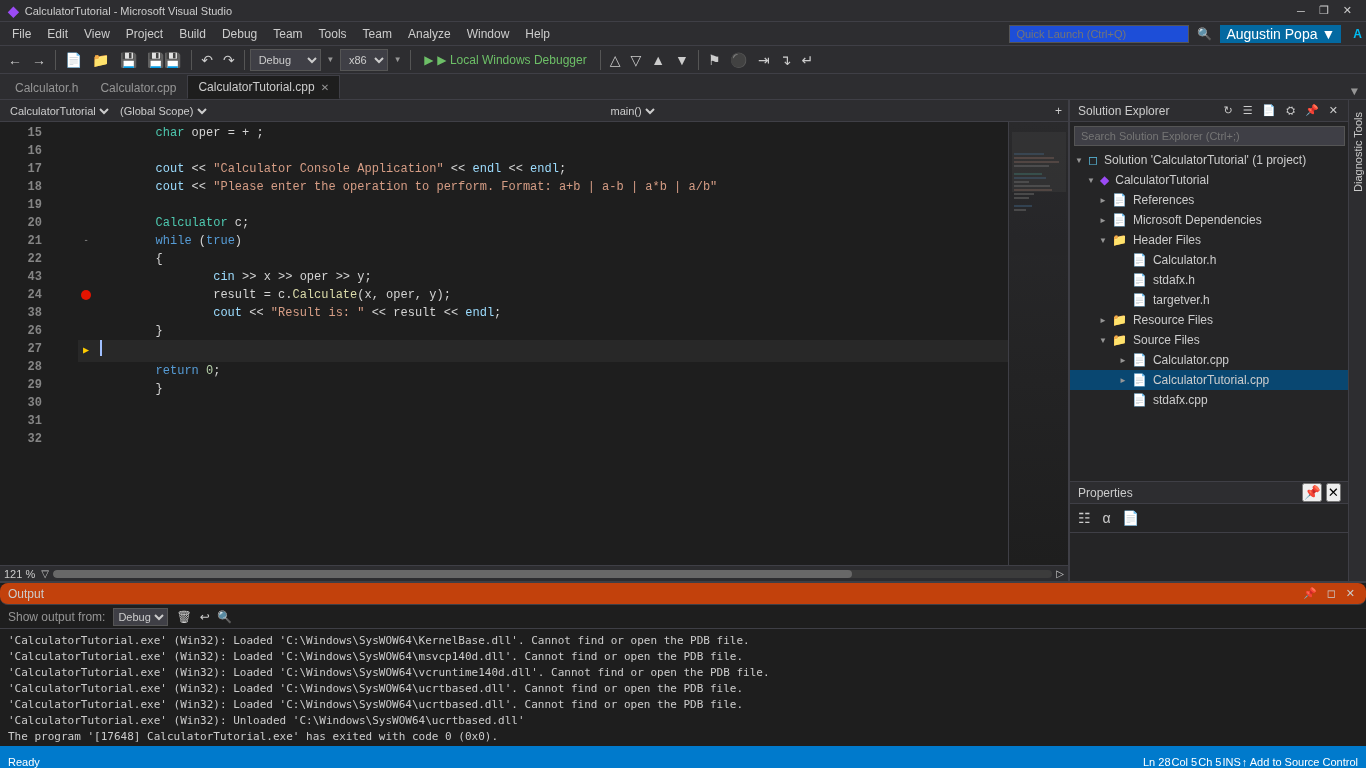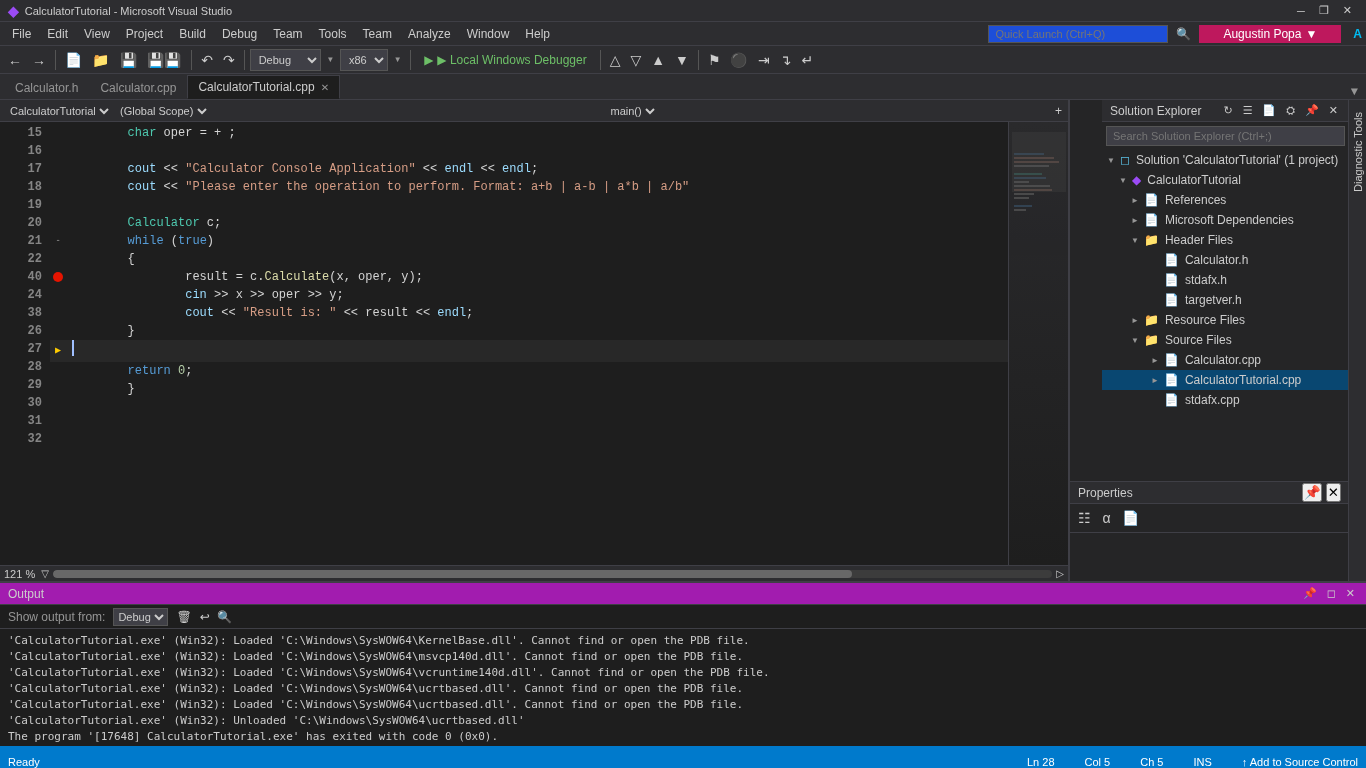--- a/index.html
+++ b/index.html
@@ -10,21 +10,21 @@
     #title-bar .vs-icon { margin-right: 6px; color: #9b4bf5; font-size: 14px; font-weight: bold; }
     #title-bar .title-text { flex: 1; }
     #title-bar .title-controls { display: flex; gap: 2px; }
     #title-bar .title-btn { background: none; border: none; color: #cccccc; font-size: 11px; cursor: pointer; padding: 0 6px; height: 22px; font-family: 'Segoe UI', sans-serif; }
 
     
     #menu-bar { display: flex; align-items: center; background: #2d2d30; height: 24px; padding: 0 4px; border-bottom: 1px solid #3f3f46; font-family: 'Segoe UI', sans-serif; font-size: 12px; }
     #menu-bar .menu-item { padding: 2px 8px; cursor: pointer; color: #cccccc; height: 24px; display: flex; align-items: center; }
     #menu-bar .search-area { margin-left: auto; display: flex; align-items: center; gap: 8px; }
     #menu-bar .search-box { background: #1d4ed8; border: 1px solid #555; color: #ccc; padding: 2px 6px; width: 180px; font-size: 11px; font-family: 'Segoe UI', sans-serif; height: 18px; }
-    #menu-bar .user-badge { background: #be185d; color: white; padding: 1px 24px; font-size: 12px; height: 18px; display: flex; align-items: center; }
+    #menu-bar .user-badge { background: #0369a1; color: white; padding: 1px 6px; font-size: 14px; height: 18px; display: flex; align-items: center; }
 
     
     #toolbar { display: flex; align-items: center; background: #2d2d30; height: 28px; padding: 0 4px; border-bottom: 1px solid #3f3f46; gap: 2px; }
     .toolbar-btn { background: none; border: none; color: #cccccc; cursor: pointer; padding: 2px 4px; height: 24px; display: flex; align-items: center; font-size: 14px; }
     .toolbar-separator { width: 1px; background: #555; height: 20px; margin: 0 3px; }
     .toolbar-select { background: #3f3f46; border: 1px solid #555; color: #ccc; height: 22px; font-size: 11px; font-family: 'Segoe UI', sans-serif; padding: 0 4px; cursor: pointer; }
     .play-btn { background: none; border: none; color: #6dbf67; cursor: pointer; padding: 2px 8px; height: 24px; display: flex; align-items: center; font-size: 12px; gap: 4px; font-family: 'Segoe UI', sans-serif; }
 
     
     #tab-bar { display: flex; align-items: flex-end; background: #2d2d30; height: 26px; border-bottom: 1px solid #3f3f46; padding-left: 4px; }
@@ -32,40 +32,40 @@
     .tab.active { background: #1e1e1e; color: #cccccc; border-color: #3f3f46; border-bottom: 1px solid #1e1e1e; }
     .tab .tab-close { font-size: 10px; color: #969696; cursor: pointer; }
     .tab-arrow { margin-left: auto; padding: 0 8px; color: #969696; cursor: pointer; }
 
     
     #editor-area { flex: 1; display: flex; flex-direction: column; overflow: hidden; background: #1e1e1e; }
     #editor-toolbar { display: flex; align-items: center; background: #2d2d30; height: 22px; border-bottom: 1px solid #3f3f46; padding: 0 6px; gap: 4px; }
     #editor-toolbar select { background: #2d2d30; border: none; color: #ccc; font-size: 11px; font-family: 'Segoe UI', sans-serif; cursor: pointer; }
     #editor-toolbar .expand-btn { margin-left: auto; cursor: pointer; color: #ccc; background: none; border: none; font-size: 12px; }
     #line-numbers { width: 50px; background: #1e1e1e; color: #858585; text-align: right; padding: 0 8px 0 0; line-height: 18px; font-size: 12px; user-select: none; overflow: hidden; flex-shrink: 0; padding-top: 2px; font-weight: bold; }
-    #code-content { flex: 1; overflow: auto; padding: 2px 0 0 0; line-height: 18px; font-size: 12px; }
+    #code-content { flex: 1; overflow: auto; padding: 2px 0 0 0; line-height: 18px; font-size: 12px; margin-left: 28px; }
     .code-line { display: flex; min-height: 18px; }
     .code-line.active-line { background: #282828; }
     .code-line .gutter { width: 16px; flex-shrink: 0; display: flex; align-items: center; justify-content: center; }
     .code-line .gutter .breakpoint { width: 10px; height: 10px; background: #e51400; border-radius: 50%; }
     .code-line .gutter .arrow { color: #ffcc00; font-size: 10px; }
     .code-line .gutter .collapse { color: #969696; font-size: 10px; cursor: pointer; }
     .code-line .code-text { white-space: pre; padding-left: 4px; }
     .kw { color: #569cd6; }
     .str { color: #d69d85; }
     .num { color: #b5cea8; }
     .fn { color: #dcdcaa; }
     .var { color: #9cdcfe; }
     .type { color: #4ec9b0; }
 
     
     #minimap { width: 60px; background: #1e1e1e; border-left: 1px solid #3f3f46; overflow: hidden; position: relative; }
 
     
-    #solution-explorer { width: 280px; background: #252526; border-left: 1px solid #3f3f46; display: flex; flex-direction: column; padding-left: 32px; }
+    #solution-explorer { width: 280px; background: #252526; border-left: 1px solid #3f3f46; display: flex; flex-direction: column; }
     #se-header { display: flex; align-items: center; background: #2d2d30; height: 22px; padding: 0 8px; font-family: 'Segoe UI', sans-serif; font-size: 12px; color: #cccccc; border-bottom: 1px solid #3f3f46; }
     #se-header span { flex: 1; }
     #se-header .se-controls { display: flex; gap: 4px; }
     #se-header .se-btn { background: none; border: none; color: #cccccc; cursor: pointer; font-size: 11px; padding: 0 3px; }
     #se-search { padding: 4px; }
     #se-search input { width: 100%; background: #3f3f46; border: 1px solid #555; color: #ccc; padding: 2px 6px; font-size: 11px; font-family: 'Segoe UI', sans-serif; height: 20px; }
     #se-tree { flex: 1; overflow-y: auto; font-family: 'Segoe UI', sans-serif; font-size: 12px; }
     .tree-item { display: flex; align-items: center; height: 20px; padding-left: 4px; cursor: pointer; color: #cccccc; gap: 2px; }
     .tree-item.selected { background: #094771; }
     .tree-arrow { font-size: 8px; color: #969696; margin-right: 2px; cursor: pointer; width: 10px; text-align: center; }
@@ -73,33 +73,33 @@
 
     
     #properties-panel { width: 280px; background: #252526; border-left: 1px solid #3f3f46; border-top: 1px solid #3f3f46; }
     #prop-header { display: flex; align-items: center; background: #2d2d30; height: 22px; padding: 0 8px; font-family: 'Segoe UI', sans-serif; font-size: 12px; color: #cccccc; border-bottom: 1px solid #3f3f46; }
     #prop-header span { flex: 1; }
     #prop-toolbar { display: flex; padding: 4px; gap: 4px; border-bottom: 1px solid #3f3f46; }
     .prop-btn { background: none; border: none; color: #cccccc; cursor: pointer; font-size: 14px; padding: 2px 4px; }
 
     
     #output-panel { height: 165px; background: #1e1e1e; border-top: 2px solid #3f3f46; display: flex; flex-direction: column; }
-    #output-header { display: flex; align-items: center; background: #a21caf; height: 22px; padding: 8px 8px; font-family: 'Segoe UI', sans-serif; font-size: 12px; color: #cccccc; border-bottom: 1px solid #3f3f46; gap: 8px; }
+    #output-header { display: flex; align-items: center; background: #c2410c; height: 22px; padding: 8px 8px; font-family: 'Segoe UI', sans-serif; font-size: 12px; color: #cccccc; border-bottom: 1px solid #3f3f46; gap: 8px; border-radius: 8px; }
     #output-header span.title { font-weight: normal; }
     #output-header .out-controls { margin-left: auto; display: flex; gap: 4px; }
     #output-header .out-btn { background: none; border: none; color: #cccccc; cursor: pointer; font-size: 11px; padding: 0 3px; }
     #output-controls { display: flex; align-items: center; padding: 2px 8px; gap: 8px; border-bottom: 1px solid #3f3f46; height: 24px; font-family: 'Segoe UI', sans-serif; font-size: 12px; }
     #output-controls label { color: #969696; }
     #output-controls select { background: #3f3f46; border: 1px solid #555; color: #ccc; height: 18px; font-size: 11px; font-family: 'Segoe UI', sans-serif; }
     #output-content { flex: 1; overflow-y: auto; padding: 4px 8px; font-size: 11px; line-height: 16px; color: #cccccc; font-family: 'Consolas', monospace; }
 
     
     #status-bar { display: flex; align-items: center; background: #007acc; height: 32px; padding: 0 8px; font-family: 'Segoe UI', sans-serif; font-size: 11px; color: white; gap: 16px; }
     #status-bar .status-left { display: flex; align-items: center; gap: 8px; }
-    #status-bar .status-right { margin-left: auto; display: flex; align-items: center; gap: 30px; }
+    #status-bar .status-right { margin-left: auto; display: flex; align-items: center; gap: 1px; }
     #status-bar .status-item { cursor: pointer; }
 
     
     #diag-tools { width: 18px; background: #2d2d30; border-left: 1px solid #3f3f46; writing-mode: vertical-rl; display: flex; align-items: center; justify-content: flex-start; padding-top: 8px; }
     #diag-tools span { font-family: 'Segoe UI', sans-serif; font-size: 11px; color: #cccccc; transform: rotate(180deg); cursor: pointer; padding: 4px 2px; }
 
     ::-webkit-scrollbar { width: 8px; height: 8px; }
     ::-webkit-scrollbar-track { background: #1e1e1e; }
     ::-webkit-scrollbar-thumb { background: #424242; }
 
@@ -216,21 +216,21 @@
     <div class="editor-wrapper">
       <div id="line-numbers">
         <div>15</div>
         <div>16</div>
         <div>17</div>
         <div>18</div>
         <div>19</div>
         <div>20</div>
         <div>21</div>
         <div>22</div>
-        <div>40</div>
+        <div>43</div>
         <div>24</div>
         <div>38</div>
         <div>26</div>
         <div>27</div>
         <div>28</div>
         <div>29</div>
         <div>30</div>
         <div>31</div>
         <div>32</div>
       </div>
@@ -274,29 +274,29 @@
           </div>
           <div class="code-text">	<span class="kw">while</span> (<span class="kw">true</span>)</div>
         </div>
 
         <div class="code-line">
           <div class="gutter"></div>
           <div class="code-text">	{</div>
         </div>
 
         <div class="code-line">
+          <div class="gutter"></div>
+          <div class="code-text">		<span class="var">cin</span> &gt;&gt; x &gt;&gt; oper &gt;&gt; y;</div>
+        </div>
+
+        <div class="code-line">
           <div class="gutter">
             <div class="breakpoint"></div>
           </div>
           <div class="code-text">		result = c.<span class="fn">Calculate</span>(x, oper, y);</div>
-        </div>
-
-        <div class="code-line">
-          <div class="gutter"></div>
-          <div class="code-text">		<span class="var">cin</span> &gt;&gt; x &gt;&gt; oper &gt;&gt; y;</div>
         </div>
 
         <div class="code-line">
           <div class="gutter"></div>
           <div class="code-text">		<span class="var">cout</span> &lt;&lt; <span class="str">"Result is: "</span> &lt;&lt; result &lt;&lt; <span class="var">endl</span>;</div>
         </div>
 
         <div class="code-line">
           <div class="gutter"></div>
           <div class="code-text">	}</div>

